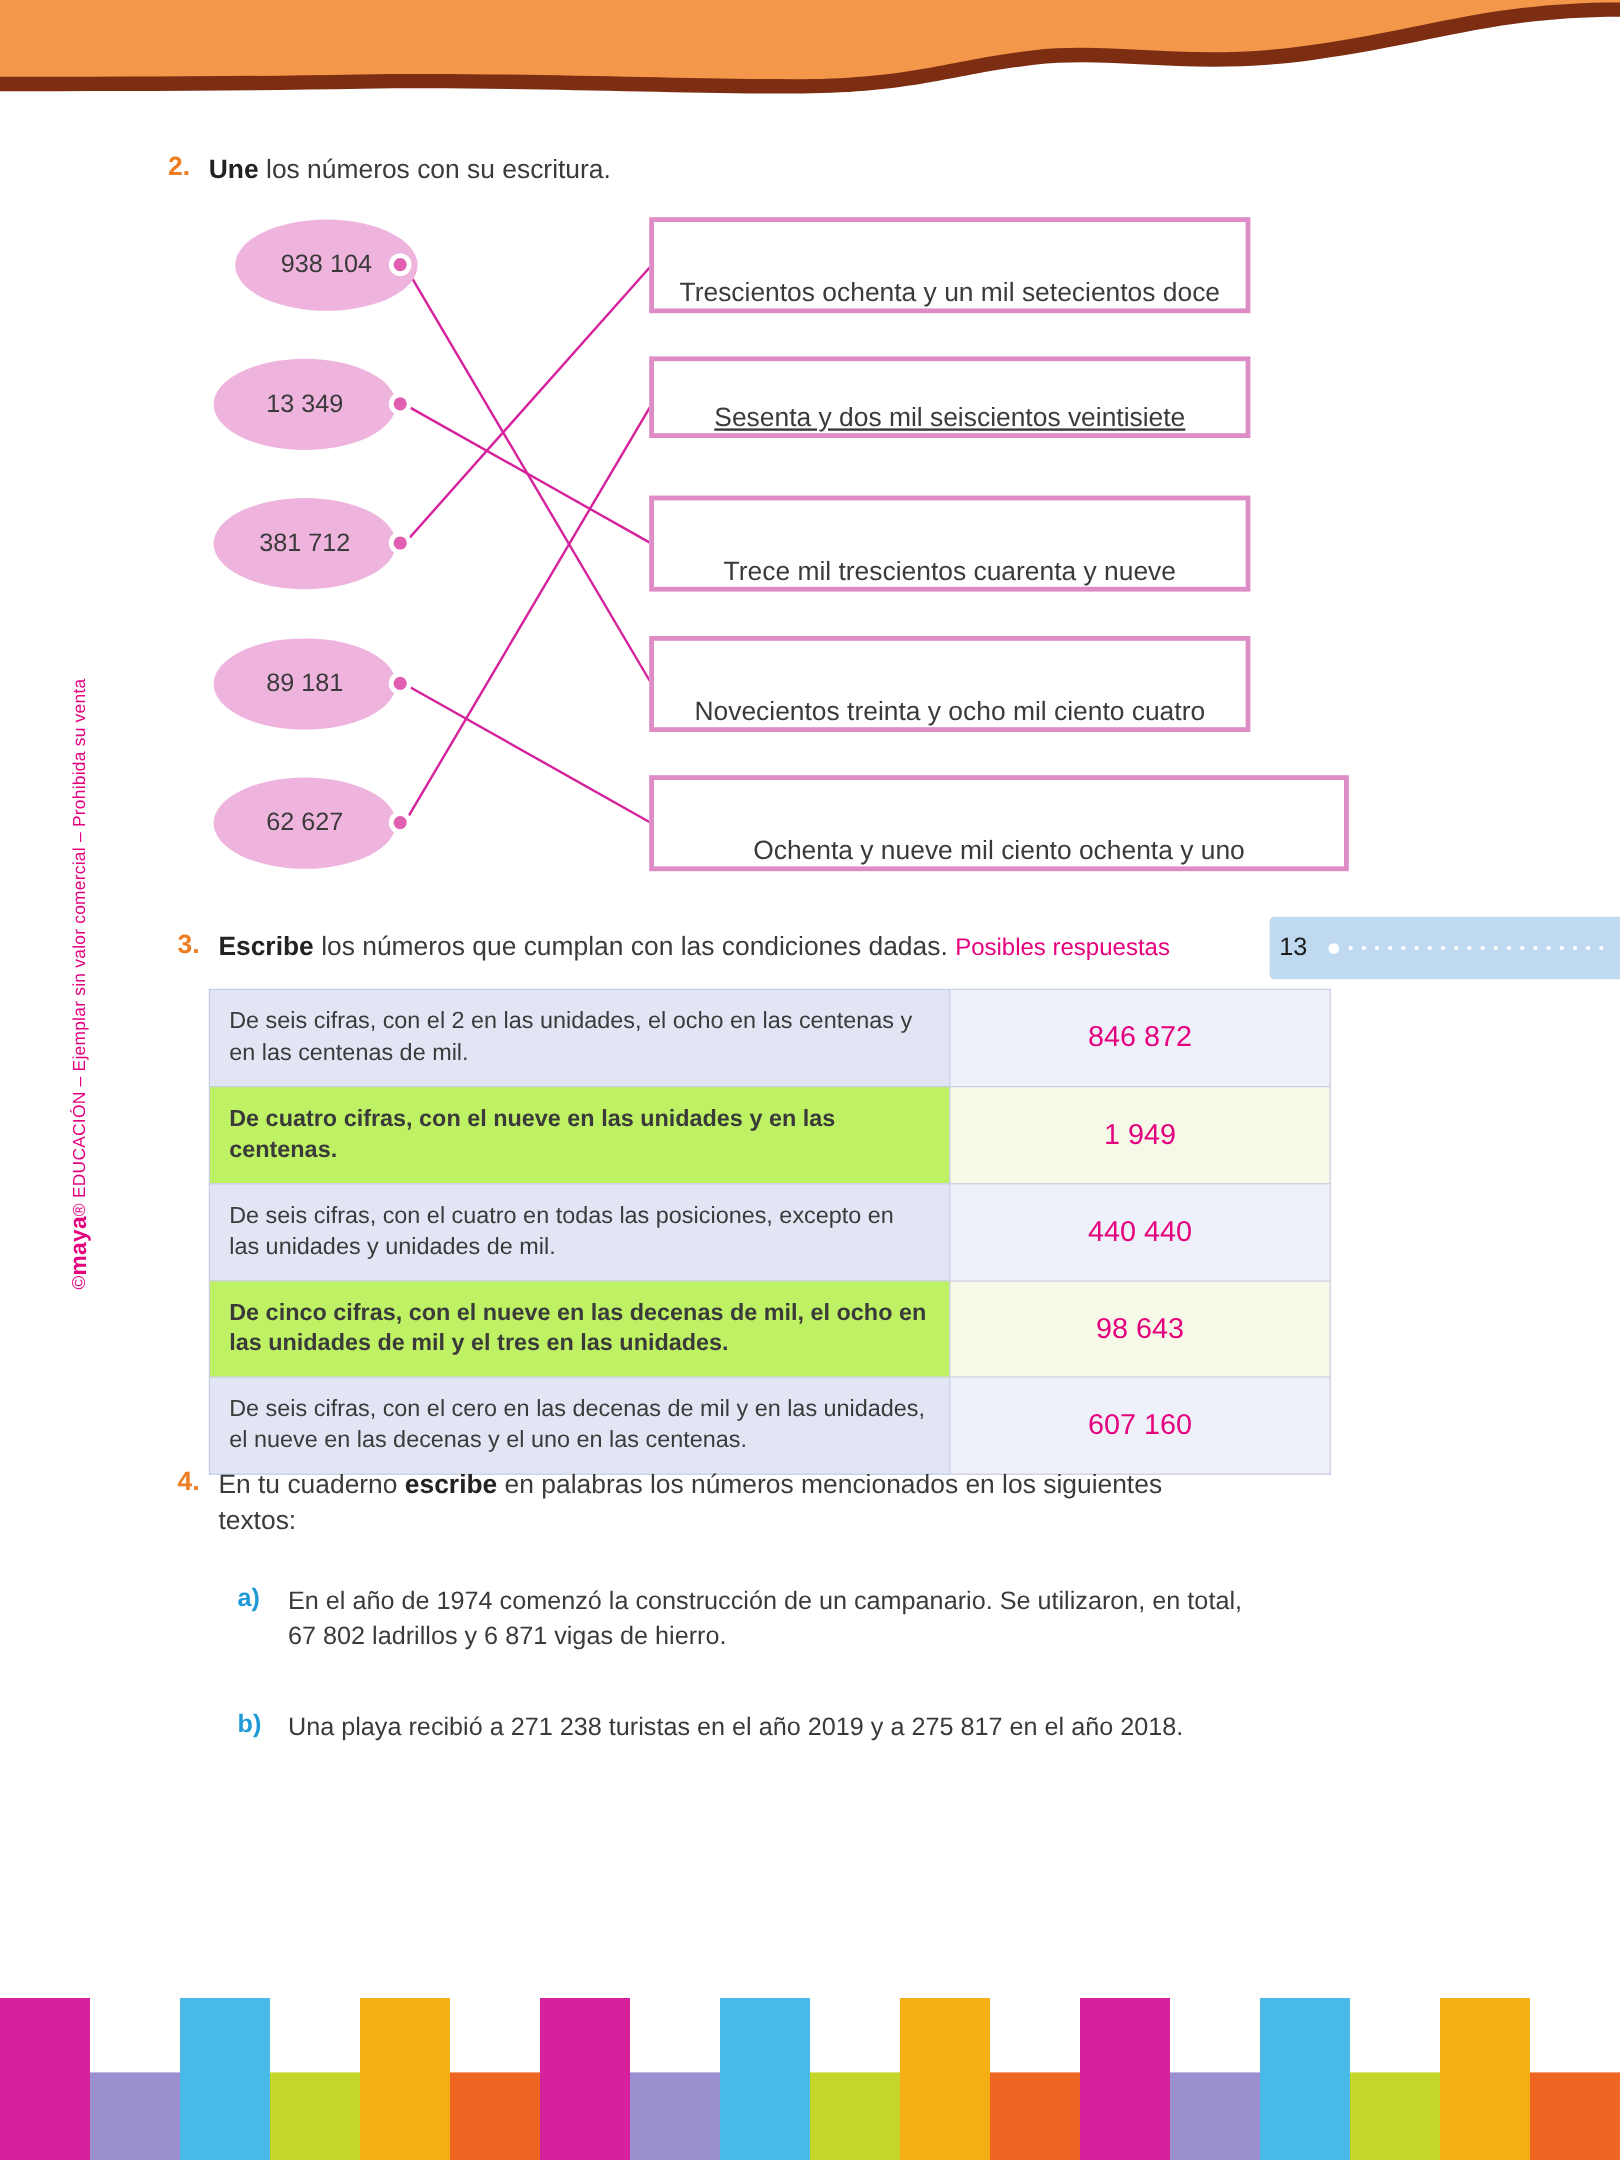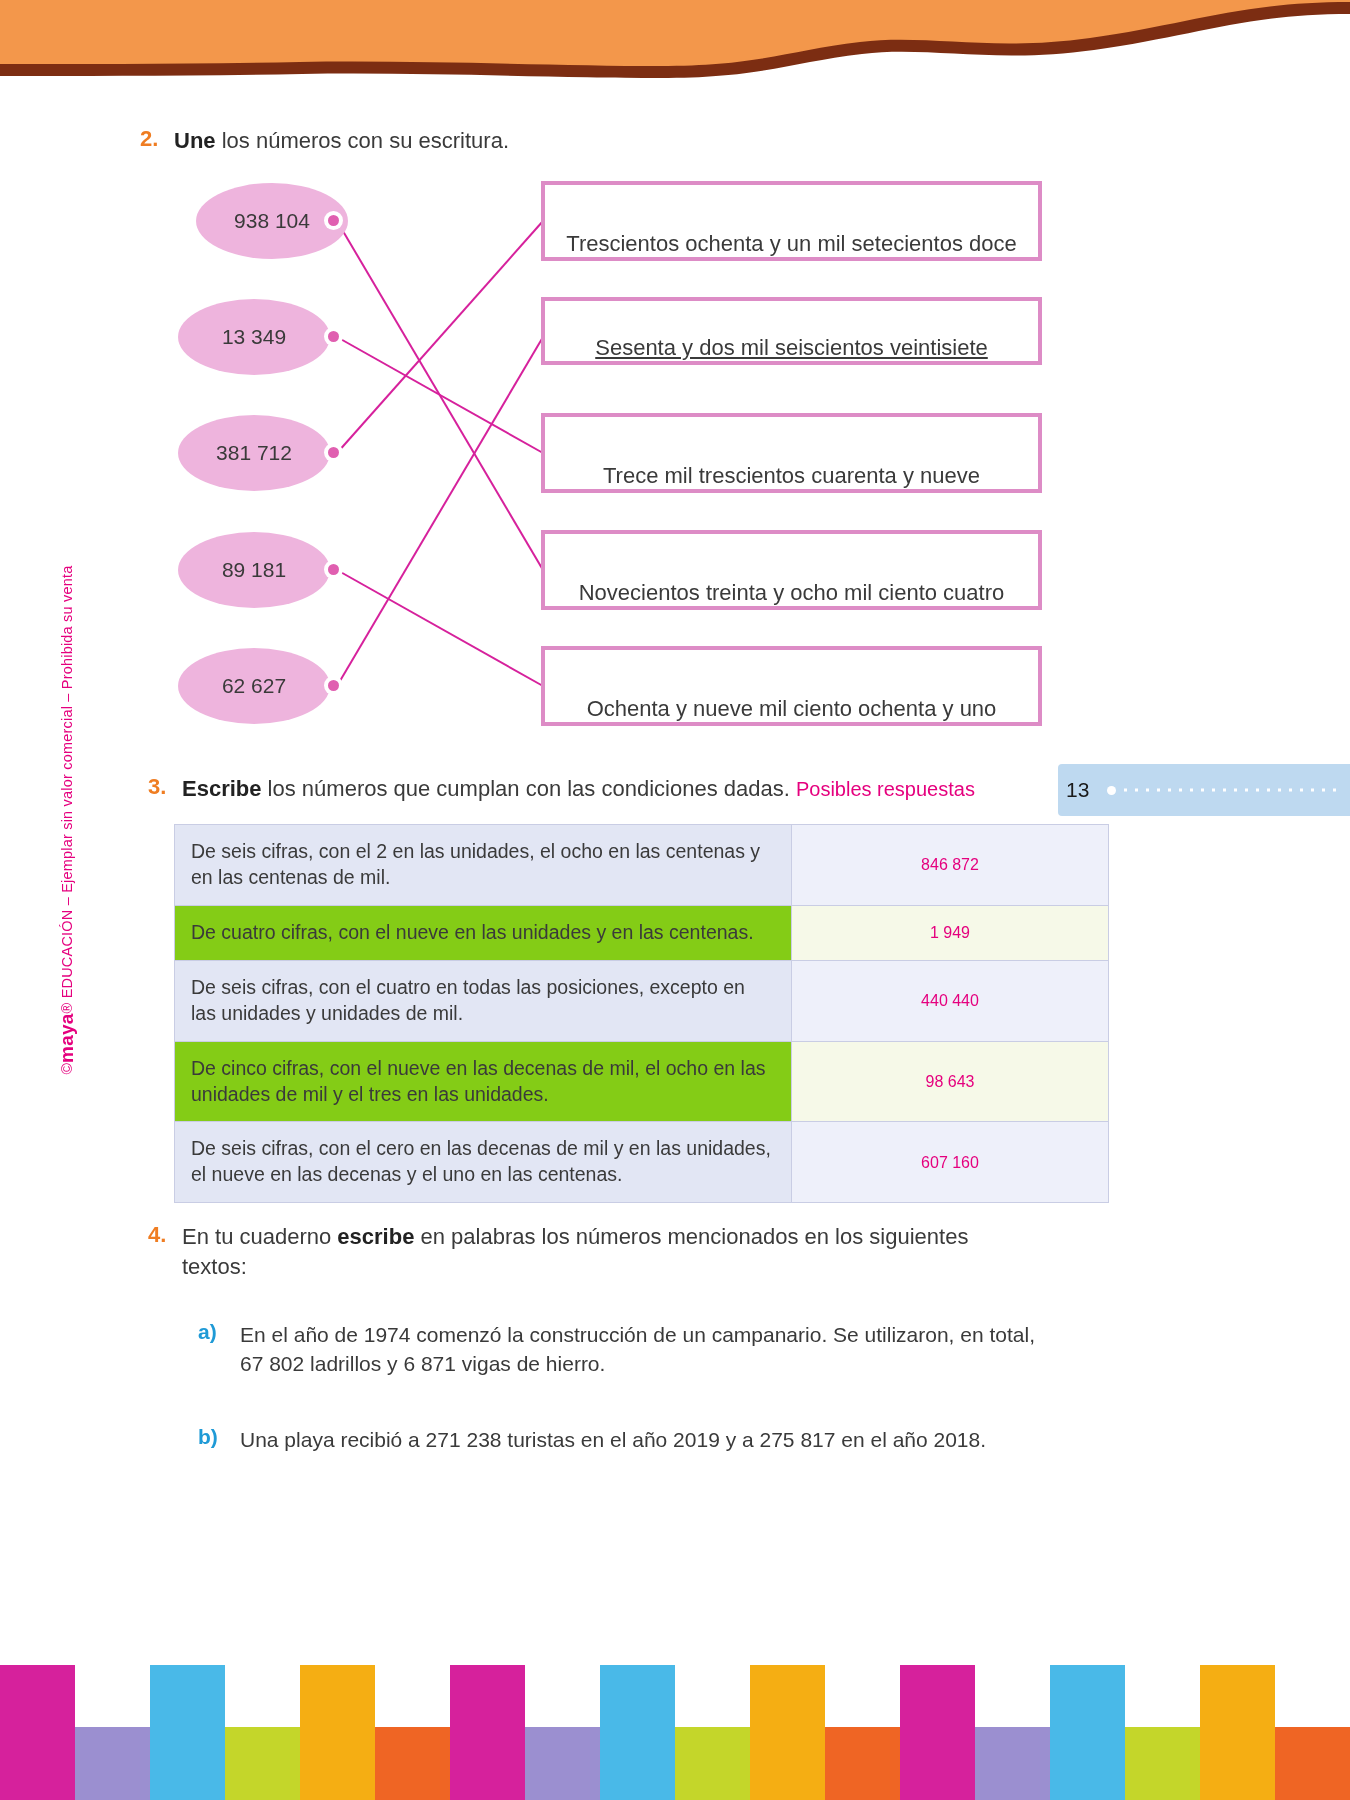--- a/index.html
+++ b/index.html
@@ -77,25 +77,25 @@
   .tbl{
     position:absolute;left:174px;top:824px;width:868px;
     border-collapse:collapse;table-layout:fixed;padding-left:10px;
   }
   .tbl td{
     border:1px solid #c9cde4;padding:14px 16px;vertical-align:middle;
     font-size:19.5px;line-height:1.33;color:#3a3a3a;
   }
   .tbl td.cond{width:584px;}
   .tbl td.ans{
-    width:284px;text-align:center;color:#e5007e;font-size:16px;
+    width:284px;text-align:center;color:#e5007e;font-size:24px;
   }
   .row-a td.cond{background:#e2e6f4;}
   .row-a td.ans{background:#eef0fa;}
-  .row-b td.cond{background:#84cc16;}
+  .row-b td.cond{background:#bef264;font-weight:bold;}
   .row-b td.ans{background:#f6f9e8;}
 
   
   .sub-item{position:absolute;display:flex;align-items:flex-start;}
   .sub-mark{color:#1f9ad6;font-weight:bold;font-size:21px;width:42px;flex:none;}
   .sub-text{font-size:21px;line-height:1.4;color:#3a3a3a;}
 
   
   .footer{position:absolute;left:0;bottom:0;width:1350px;height:135px;}
   .footer .row{position:absolute;left:0;width:1350px;display:flex;}
@@ -179,21 +179,21 @@
   </div>
   <div class="wordbox" style="left:541px;top:297px;width:501px;height:68px;text-decoration:underline;">
     <span>Sesenta y dos mil seiscientos veintisiete</span>
   </div>
   <div class="wordbox" style="left:541px;top:413px;width:501px;height:80px;">
     <span>Trece mil trescientos cuarenta y nueve</span>
   </div>
   <div class="wordbox" style="left:541px;top:530px;width:501px;height:80px;">
     <span>Novecientos treinta y ocho mil ciento cuatro</span>
   </div>
-  <div class="wordbox" style="left:541px;top:646px;width:501px;height:80px;">
+  <div class="wordbox" style="left:541px;top:646px;width:583px;height:80px;">
     <span>Ochenta y nueve mil ciento ochenta y uno</span>
   </div>
 </div>
 
 <div class="ex-head" style="left:148px;top:774px;width:900px;">
   <span class="ex-num">3.</span>
   <span class="ex-text"><b>Escribe</b><span> los números que cumplan con las condiciones dadas.</span> <span class="note-pink">Posibles respuestas</span></span>
 </div>
 
 <table class="tbl">

